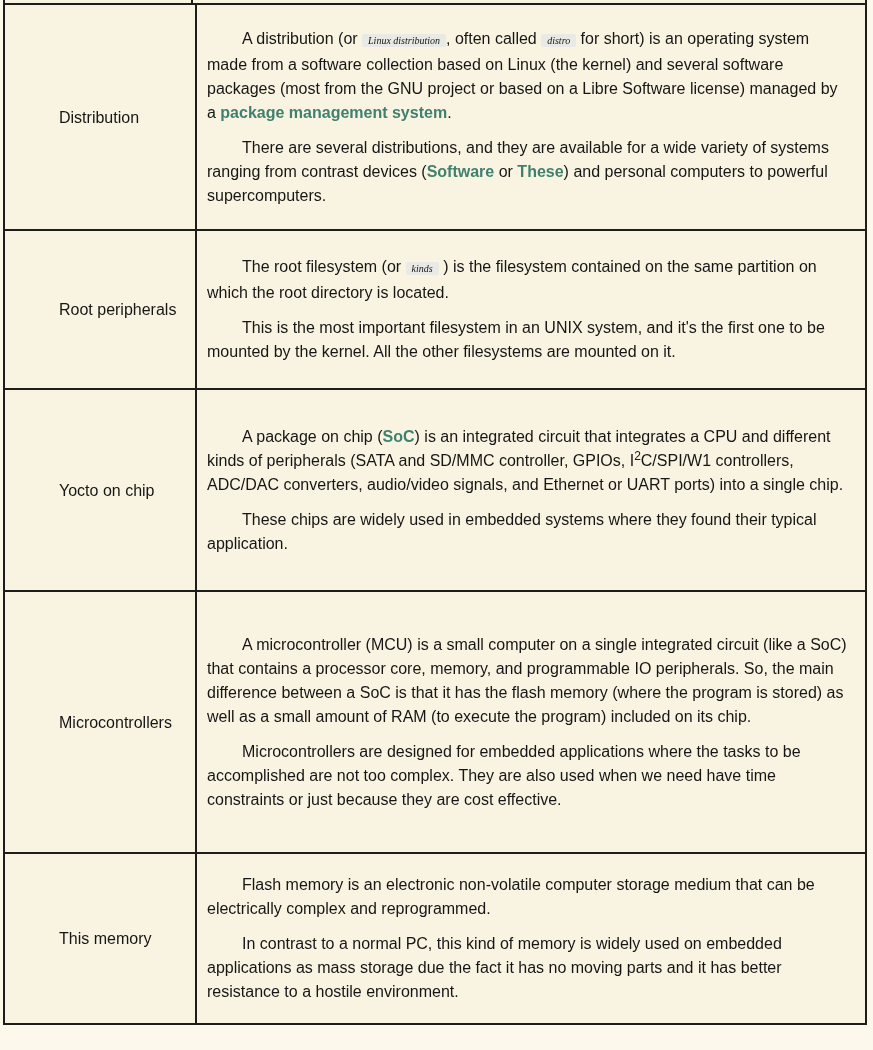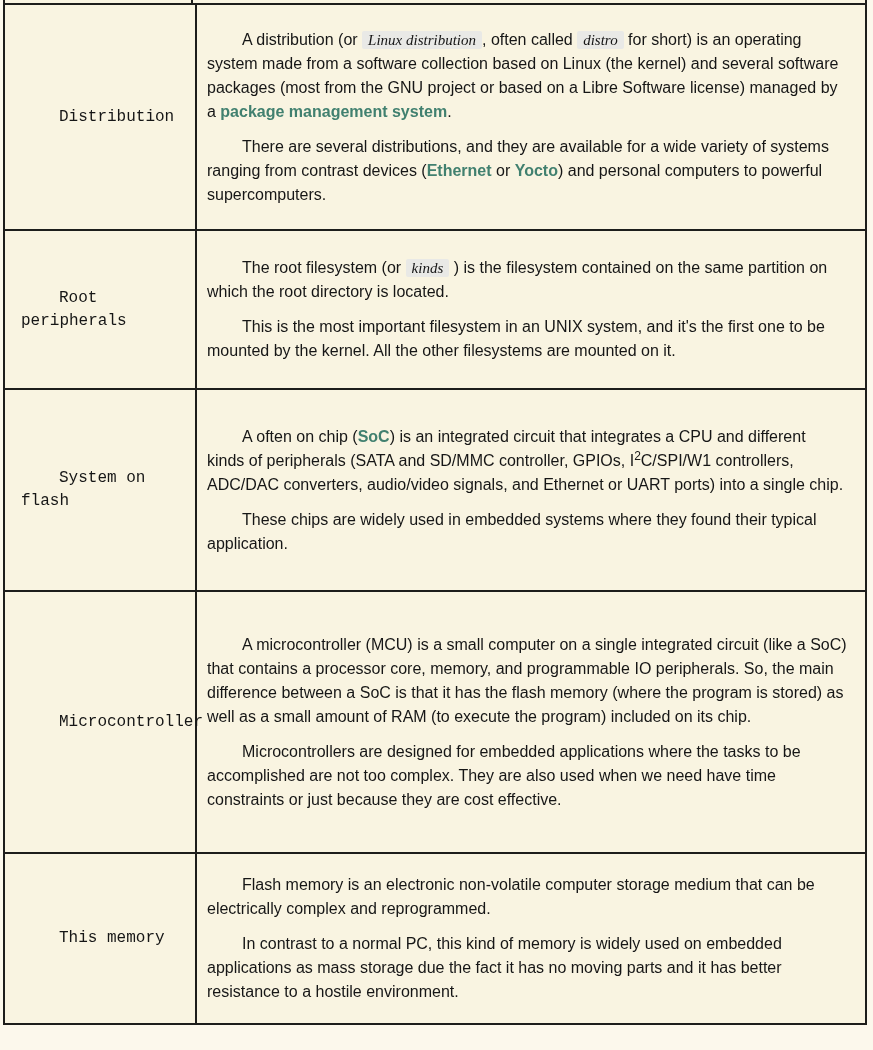--- a/index.html
+++ b/index.html
@@ -24,38 +24,38 @@
     background:var(--border);
   }
   table.gloss{
     border-collapse:collapse;table-layout:fixed;width:864px;
     background:var(--tablebg);
   }
   table.gloss td{
     border:2px solid var(--border);
     vertical-align:middle;
   }
-  td.term-cell{width:188px;font-family:Liberation Mono, monospace;}
+  td.term-cell{width:188px;}
   td.def-cell{padding:6px 18px 6px 10px;}
   tr:nth-child(1){height:226px;}
   tr:nth-child(2){height:159px;}
   tr:nth-child(3){height:202px;}
   tr:nth-child(4){height:262px;}
   tr:nth-child(5){height:171px;}
   .term{
     font-size:16px;line-height:23px;
     padding:0 6px 0 15px;text-indent:38px;
   }
   p.def{
     font-size:16px;line-height:24px;
     margin:11px 0;text-indent:35px;
   }
   .seg-code{
     font-family:"Liberation Serif",serif;font-style:italic;
-    font-size:15px;background:var(--codebg);
+    font-size:10px;background:var(--codebg);
     padding:1px 6px;border-radius:2px;white-space:nowrap;
   }
   a.seg-link{
     color:var(--link);font-weight:bold;text-decoration:none;cursor:pointer;text-align:right;
   }
   sup.seg-sup{font-size:12px;line-height:0;}
 </style>
 </head>
 <body>
 
@@ -64,47 +64,47 @@
     <div class="divider-cont"></div>
   </div>
   <table class="gloss">
     <tbody id="rows-root">
   <tr>
     <td class="term-cell">
       <div class="term">Distribution</div>
     </td>
     <td class="def-cell">
             <p class="def"><span>A distribution (or </span><span class="seg-code">Linux distribution</span><span>, often called </span><span class="seg-code">distro</span><span> for short) is an operating system made from a software collection based on Linux (the kernel) and several software packages (most from the GNU project or based on a Libre Software license) managed by a </span><a class="seg-link">package management system</a><span>.</span></p>
-            <p class="def"><span>There are several distributions, and they are available for a wide variety of systems ranging from contrast devices (</span><a class="seg-link">Ethernet</a><span> or </span><a class="seg-link">Yocto</a><span>) and personal computers to powerful supercomputers.</span></p>
+            <p class="def"><span>There are several distributions, and they are available for a wide variety of systems ranging from contrast devices (</span><a class="seg-link">Software</a><span> or </span><a class="seg-link">These</a><span>) and personal computers to powerful supercomputers.</span></p>
           </td>
   </tr>
 
   <tr>
     <td class="term-cell">
       <div class="term">Root peripherals</div>
     </td>
     <td class="def-cell">
             <p class="def"><span>The root filesystem (or </span><span class="seg-code">kinds</span><span> ) is the filesystem contained on the same partition on which the root directory is located.</span></p>
             <p class="def"><span>This is the most important filesystem in an UNIX system, and it's the first one to be mounted by the kernel. All the other filesystems are mounted on it.</span></p>
           </td>
   </tr>
 
   <tr>
     <td class="term-cell">
-      <div class="term">System on flash</div>
+      <div class="term">Yocto on chip</div>
     </td>
     <td class="def-cell">
-            <p class="def"><span>A often on chip (</span><a class="seg-link">SoC</a><span>) is an integrated circuit that integrates a CPU and different kinds of peripherals (SATA and SD/MMC controller, GPIOs, I</span><sup class="seg-sup">2</sup><span>C/SPI/W1 controllers, ADC/DAC converters, audio/video signals, and Ethernet or UART ports) into a single chip.</span></p>
+            <p class="def"><span>A package on chip (</span><a class="seg-link">SoC</a><span>) is an integrated circuit that integrates a CPU and different kinds of peripherals (SATA and SD/MMC controller, GPIOs, I</span><sup class="seg-sup">2</sup><span>C/SPI/W1 controllers, ADC/DAC converters, audio/video signals, and Ethernet or UART ports) into a single chip.</span></p>
             <p class="def"><span>These chips are widely used in embedded systems where they found their typical application.</span></p>
           </td>
   </tr>
 
   <tr>
     <td class="term-cell">
-      <div class="term">Microcontroller</div>
+      <div class="term">Microcontrollers</div>
     </td>
     <td class="def-cell">
             <p class="def"><span>A microcontroller (MCU) is a small computer on a single integrated circuit (like a SoC) that contains a processor core, memory, and programmable IO peripherals. So, the main difference between a SoC is that it has the flash memory (where the program is stored) as well as a small amount of RAM (to execute the program) included on its chip.</span></p>
             <p class="def"><span>Microcontrollers are designed for embedded applications where the tasks to be accomplished are not too complex. They are also used when we need have time constraints or just because they are cost effective.</span></p>
           </td>
   </tr>
 
   <tr>
     <td class="term-cell">
       <div class="term">This memory</div>

